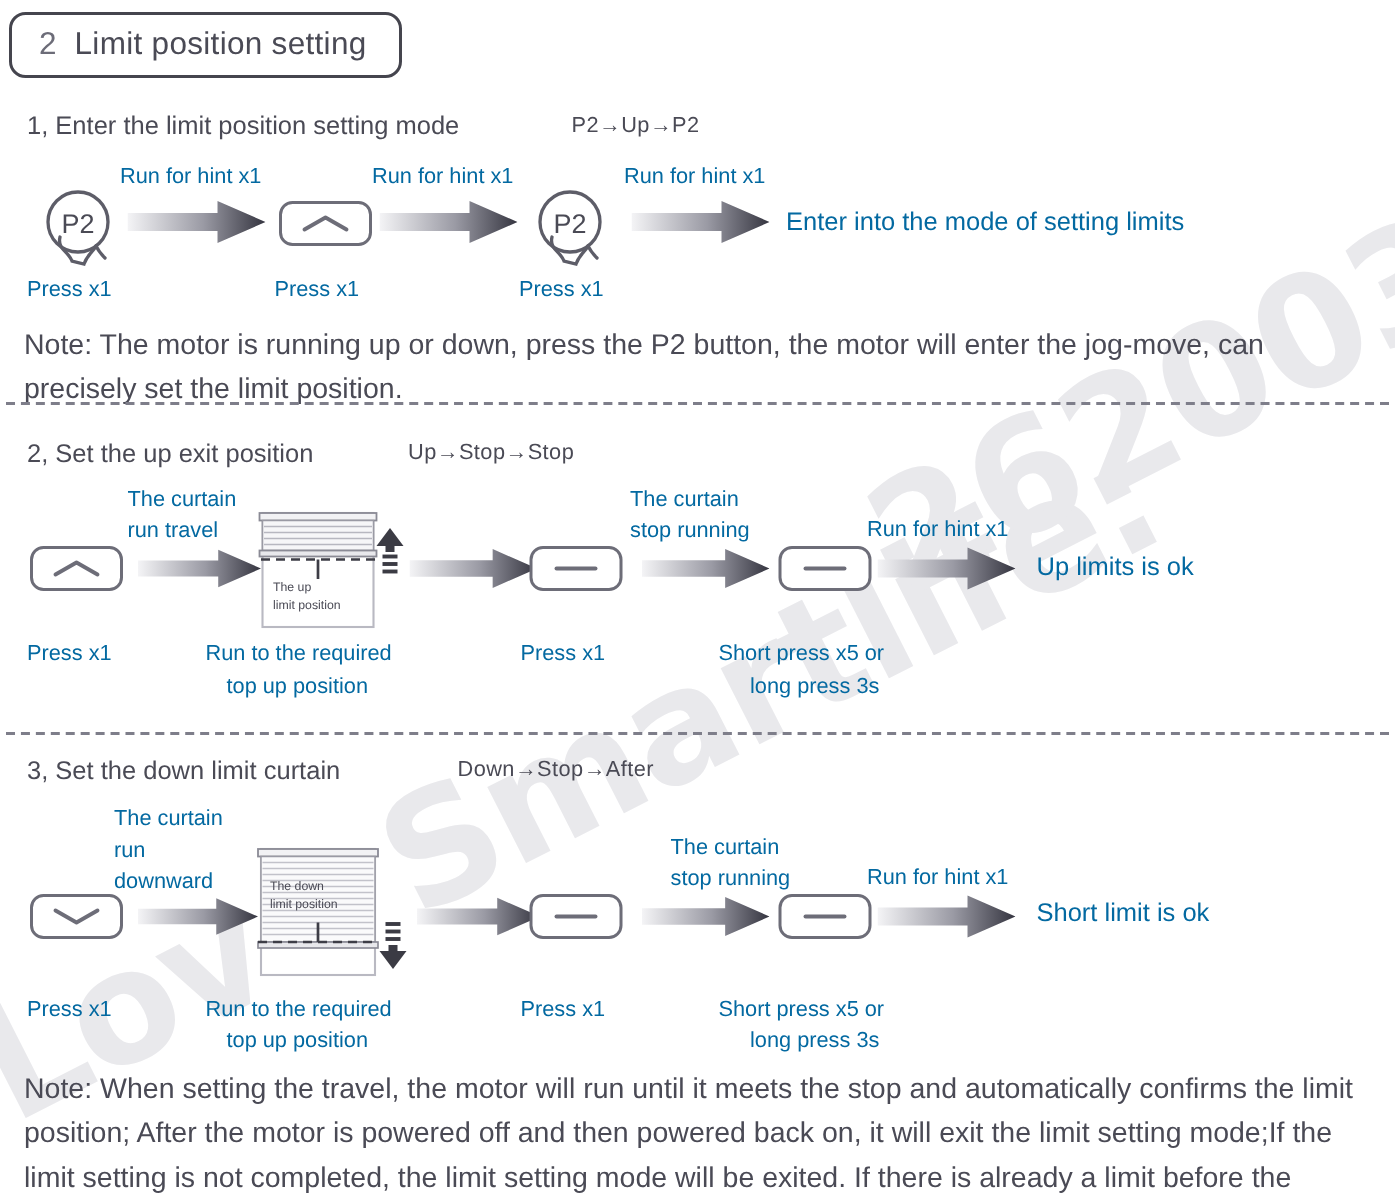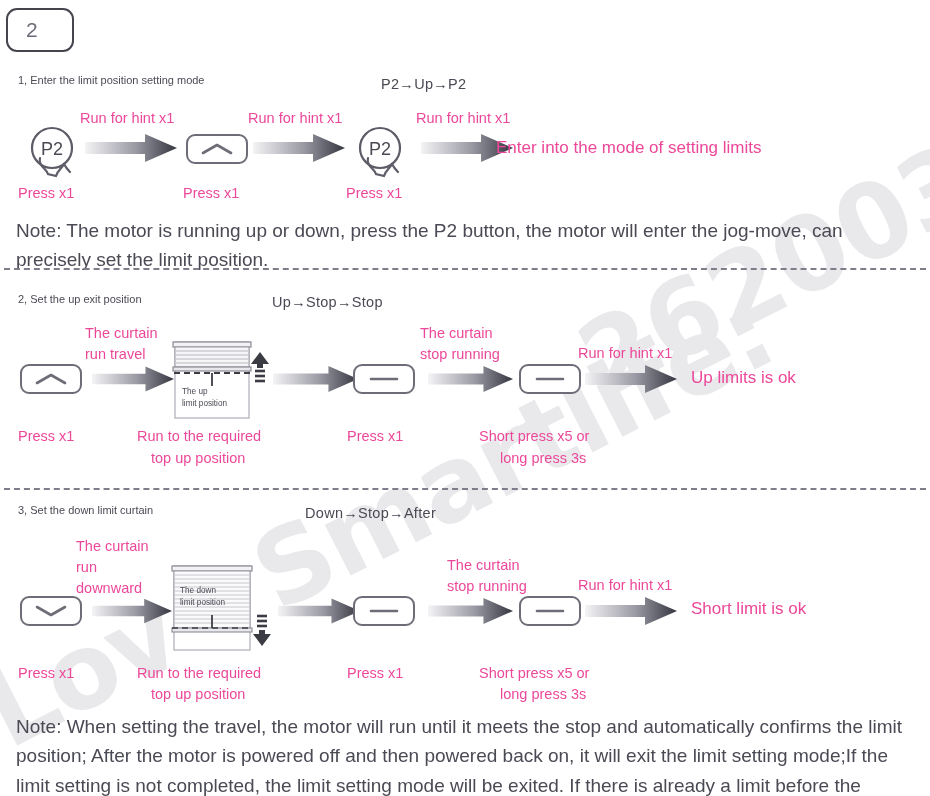--- a/index.html
+++ b/index.html
@@ -58,25 +58,25 @@
     padding: 0 22px 0 18px;
     border: 2.5px solid #45454e;
     border-radius: 11px;
     display: flex; align-items: center;
     background: transparent;
   }
   .title-num { font-size: 21px; color: #6c6c78; margin-right: 12px; }
   .title-text { font-size: 21px; color: #4a4a55; letter-spacing: .2px; }
 
   
-  .sec-head { position: absolute; font-size: 11px; color: #4a4a55; }
+  .sec-head { position: absolute; font-size: 17px; color: #4a4a55; }
   .sec-flow { position: absolute; font-size: 14.5px; color: #4a4a55; letter-spacing: .3px; }
 
   
-  .txt { position: absolute; color: #ec4899; }
+  .txt { position: absolute; color: #0369a1; }
   .lbl-md { font-size: 14.5px; }
   .lbl-lg { font-size: 17px; }
   .note {
     position: absolute;
     font-size: 19px;
     color: #4a4a55;
     line-height: 1.55;
   }
 
   
@@ -120,20 +120,21 @@
 
   <div class="watermark">
     <div class="wm-text wm-a">Love Smartlife:</div>
     <div class="wm-text wm-b">2620032</div>
   </div>
 
   <div class="content">
 
     <div class="title-box">
       <span class="title-num">2</span>
+      <span class="title-text">Limit position setting</span>
     </div>
 
     <div class="sec-head" style="left:18px; top:74px;">1, Enter the limit position setting mode</div>
     <div class="sec-flow" style="left:381px; top:76px;">P2→Up→P2</div>
 
     <div class="txt lbl-md" style="left:80px; top:110px;">Run for hint x1</div>
     <div class="txt lbl-md" style="left:248px; top:110px;">Run for hint x1</div>
     <div class="txt lbl-md" style="left:416px; top:110px;">Run for hint x1</div>
 
     <div class="p2" style="left:26px; top:124px;">
@@ -192,21 +193,21 @@
           <linearGradient id="ga3" x1="0" y1="0" x2="1" y2="0">
             <stop offset="0%" stop-color="#f4f4f6"></stop>
             <stop offset="55%" stop-color="#9a9aa4"></stop>
             <stop offset="100%" stop-color="#353540"></stop>
           </linearGradient>
         </defs>
         <path d="M0 9 L60 9 L60 1 L92 15 L60 29 L60 21 L0 21 Z" fill="url(#ga3)"></path>
       </svg>
     </div>
 
-    <div class="txt lbl-lg" style="left:496px; top:138px;text-align:center;">Enter into the mode of setting limits</div>
+    <div class="txt lbl-lg" style="left:524px; top:138px;text-align:center;">Enter into the mode of setting limits</div>
 
     <div class="txt lbl-md" style="left:18px; top:185px;">Press x1</div>
     <div class="txt lbl-md" style="left:183px; top:185px;">Press x1</div>
     <div class="txt lbl-md" style="left:346px; top:185px;">Press x1</div>
 
     <div class="note" style="left:16px; top:216px; width:870px;">Note: The motor is running up or down, press the P2 button, the motor will enter the jog-move, can precisely set the limit position.</div>
 
     <div class="sep" style="top:268px;"></div>
 
     <div class="sec-head" style="left:18px; top:293px;">2, Set the up exit position</div>

